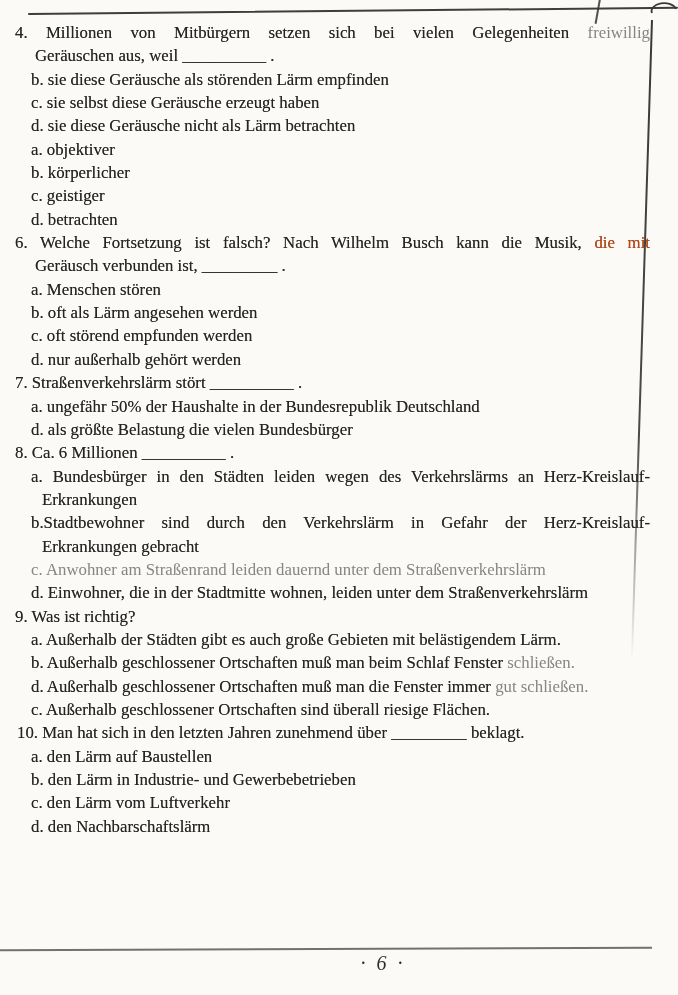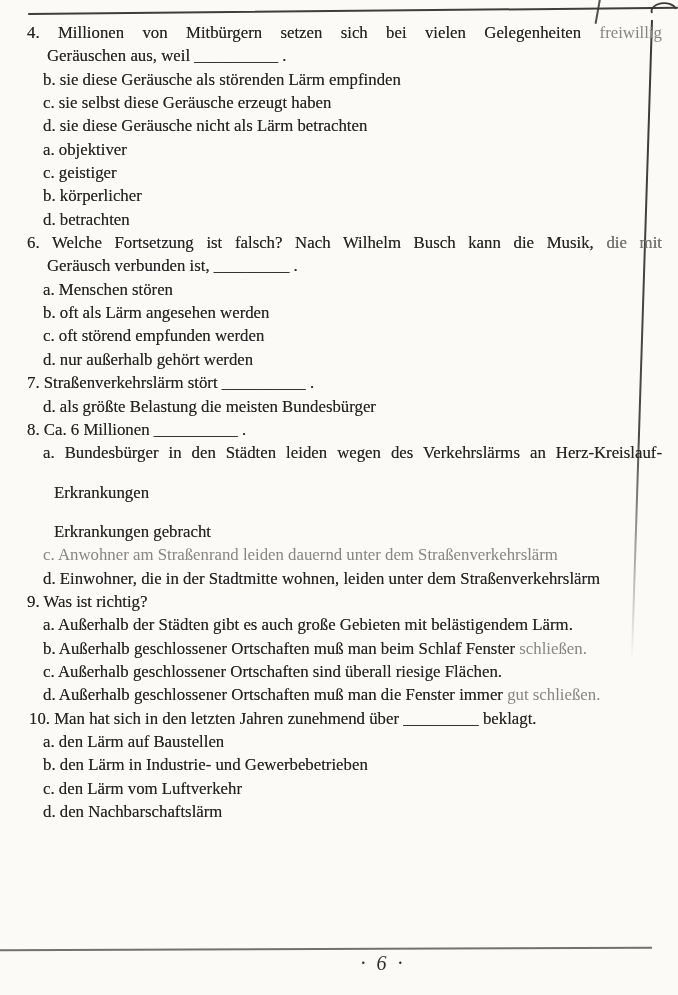--- a/index.html
+++ b/index.html
@@ -16,33 +16,33 @@
     background:rgba(50,50,50,.85);transform:rotate(10deg);}
   .corner-mark{position:absolute;right:0;top:0;width:28px;height:17px;}
   .right-rule{position:absolute;left:651px;top:20px;width:2px;height:640px;
     background:linear-gradient(to bottom,rgba(30,30,30,.88) 0%,rgba(30,30,30,.8) 65%,rgba(30,30,30,0) 100%);
     transform:rotate(1.8deg);transform-origin:top center;}
   .footer-rule{position:absolute;left:0;top:948px;width:652px;height:2px;
     background:rgba(60,60,60,.72);transform:rotate(-0.2deg);}
   .page-num{position:absolute;left:0;top:952px;width:766px;text-align:center;
     font-style:italic;font-size:20px;color:#2e2e2e;letter-spacing:3px;}
   
-  .content{position:absolute;left:17px;top:21px;width:645px;}
+  .content{position:absolute;left:5px;top:21px;width:645px;}
   .line{
     font-size:16.8px;line-height:23.35px;color:#242424;white-space:nowrap;
     text-shadow:0 0 .5px rgba(40,40,40,.6);
   }
   .n1{padding-left:10px;}
   .n1b{padding-left:12px;}
   .cont{padding-left:30px;font-family:Liberation Serif, serif;}
   .opt{padding-left:26px;}
-  .optc{padding-left:37px;margin-top:16px;}
+  .optc{padding-left:37px;}
   .j{white-space:normal;text-align:justify;text-align-last:justify;overflow:hidden;max-height:23.35px;}
   .faint{color:#858585;text-shadow:none;}
-  .dim{color:#737373;}
+  .dim{color:#c2410c;}
 </style>
 </head>
 <body>
 
 <div class="scan-wrap">
 
   <div class="top-rule"></div>
   <div class="tick-mark"></div>
   <svg class="corner-mark" viewBox="0 0 28 17">
     <path d="M2 13 A 11 7 0 1 1 26 9" stroke="#3a3a3a" stroke-width="1.8" fill="none"></path>
@@ -54,54 +54,56 @@
     <div>
       <div class="line n1 j"><span>4. Millionen von Mitbürgern setzen sich bei vielen Gelegenheiten </span><span class="faint">freiwillig</span></div>
       <div class="line cont"><span>Geräuschen aus, weil __________ .</span></div>
       <div class="line opt"><span>b. sie diese Geräusche als störenden Lärm empfinden</span></div>
       <div class="line opt"><span>c. sie selbst diese Geräusche erzeugt haben</span></div>
       <div class="line opt"><span>d. sie diese Geräusche nicht als Lärm betrachten</span></div>
     </div>
 
     <div>
       <div class="line opt"><span>a. objektiver</span></div>
+      <div class="line opt"><span>b. körperlicher</span></div>
       <div class="line opt"><span>c. geistiger</span></div>
-      <div class="line opt"><span>b. körperlicher</span></div>
       <div class="line opt"><span>d. betrachten</span></div>
     </div>
 
     <div>
       <div class="line n1 j"><span>6. Welche Fortsetzung ist falsch? Nach Wilhelm Busch kann die Musik, </span><span class="dim">die mit</span></div>
       <div class="line cont"><span>Geräusch verbunden ist, _________ .</span></div>
       <div class="line opt"><span>a. Menschen stören</span></div>
       <div class="line opt"><span>b. oft als Lärm angesehen werden</span></div>
       <div class="line opt"><span>c. oft störend empfunden werden</span></div>
       <div class="line opt"><span>d. nur außerhalb gehört werden</span></div>
     </div>
 
     <div>
       <div class="line n1"><span>7. Straßenverkehrslärm stört __________ .</span></div>
-      <div class="line opt"><span>d. als größte Belastung die meisten Bundesbürger</span></div>
+      <div class="line opt"><span>a. ungefähr 50% der Haushalte in der Bundesrepublik Deutschland</span></div>
+      <div class="line opt"><span>d. als größte Belastung die vielen Bundesbürger</span></div>
     </div>
 
     <div>
       <div class="line n1"><span>8. Ca. 6 Millionen __________ .</span></div>
       <div class="line opt j"><span>a. Bundesbürger in den Städten leiden wegen des Verkehrslärms an Herz-Kreislauf-</span></div>
       <div class="line optc"><span>Erkrankungen</span></div>
+      <div class="line opt j"><span>b.Stadtbewohner sind durch den Verkehrslärm in Gefahr der Herz-Kreislauf-</span></div>
       <div class="line optc"><span>Erkrankungen gebracht</span></div>
       <div class="line opt faint"><span>c. Anwohner am Straßenrand leiden dauernd unter dem Straßenverkehrslärm</span></div>
       <div class="line opt"><span>d. Einwohner, die in der Stadtmitte wohnen, leiden unter dem Straßenverkehrslärm</span></div>
     </div>
 
     <div>
       <div class="line n1"><span>9. Was ist richtig?</span></div>
       <div class="line opt"><span>a. Außerhalb der Städten gibt es auch große Gebieten mit belästigendem Lärm.</span></div>
       <div class="line opt"><span>b. Außerhalb geschlossener Ortschaften muß man beim Schlaf Fenster </span><span class="faint">schließen.</span></div>
+      <div class="line opt"><span>d. Außerhalb geschlossener Ortschaften muß man die Fenster immer </span><span class="faint">gut schließen.</span></div>
       <div class="line opt"><span>c. Außerhalb geschlossener Ortschaften sind überall riesige Flächen.</span></div>
-      <div class="line opt"><span>d. Außerhalb geschlossener Ortschaften muß man die Fenster immer </span><span class="faint">gut schließen.</span></div>
     </div>
 
     <div>
       <div class="line n1b"><span>10. Man hat sich in den letzten Jahren zunehmend über _________ beklagt.</span></div>
       <div class="line opt"><span>a. den Lärm auf Baustellen</span></div>
       <div class="line opt"><span>b. den Lärm in Industrie- und Gewerbebetrieben</span></div>
       <div class="line opt"><span>c. den Lärm vom Luftverkehr</span></div>
       <div class="line opt"><span>d. den Nachbarschaftslärm</span></div>
     </div>
 

